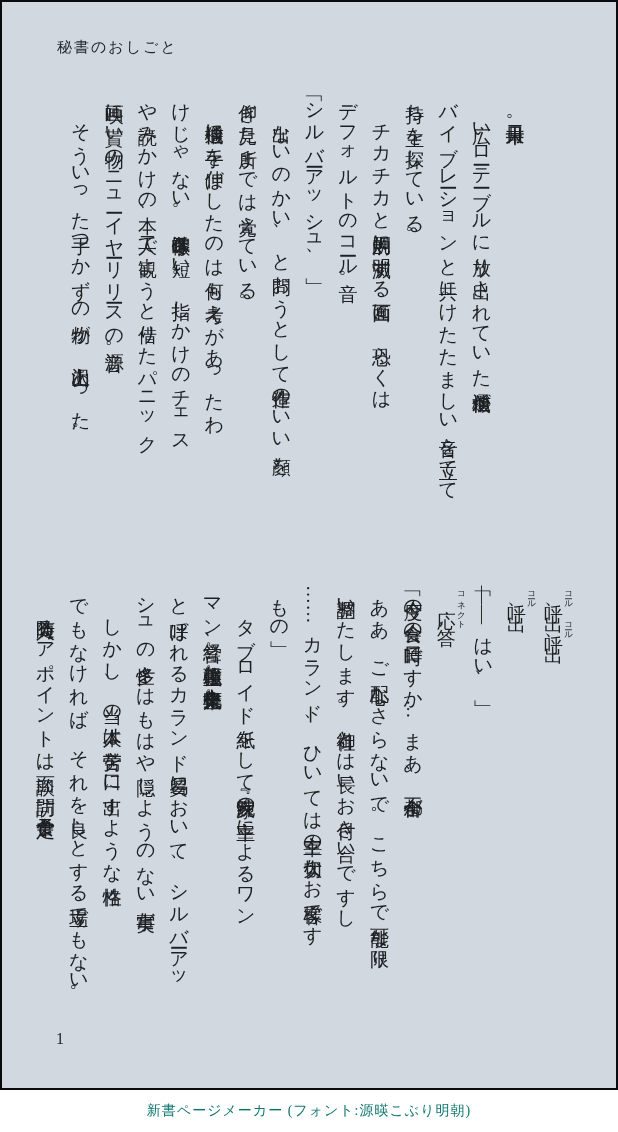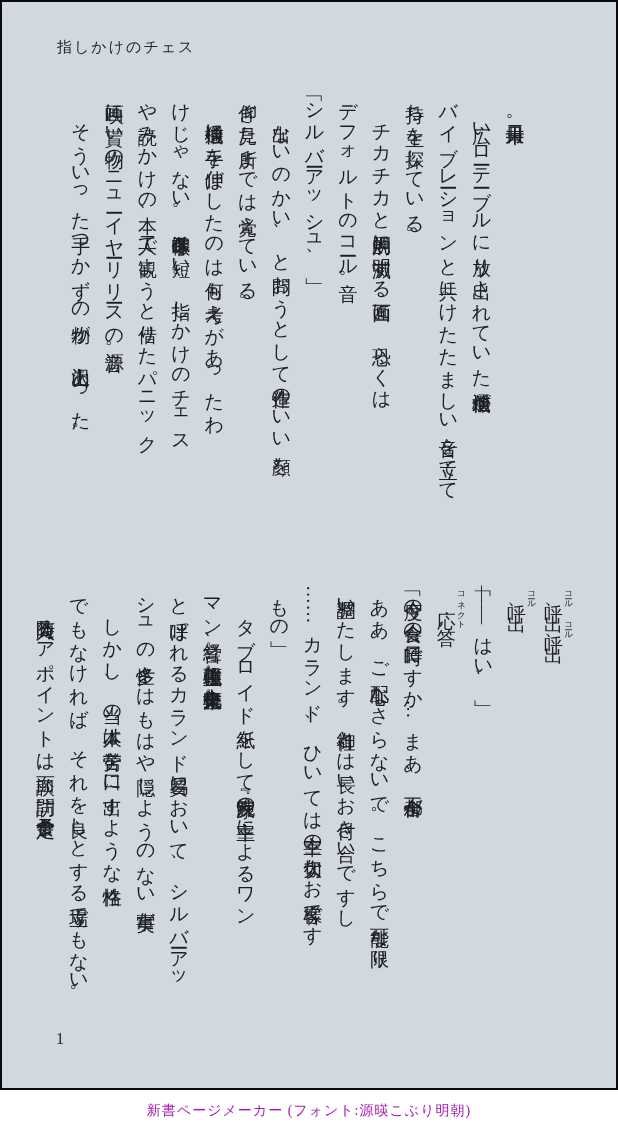--- a/index.html
+++ b/index.html
@@ -31,28 +31,28 @@
   ruby rt{font-size:8.5px;letter-spacing:0;color:#1d2023;}
   .page-number{
     position:absolute;left:54px;top:1028px;
     font-size:16px;color:#23262a;
   }
   .footer-bar{
     position:absolute;left:0;bottom:0;width:618px;height:42px;
     background:#ffffff;display:flex;align-items:center;justify-content:center;
   }
   .footer-caption{
-    font-size:14px;letter-spacing:1px;color:#a21caf;
+    font-size:14px;letter-spacing:1px;color:#0f766e;
   }
 </style>
 </head>
 <body>
 
 <div class="page-frame">
-  <div class="running-header">指しかけのチェス</div>
+  <div class="running-header">秘書のおしごと</div>
 
   <div class="text-block upper-block">
       <div class="col indent">十二月末日。</div>
       <div class="col indent">広いローテーブルに放り出されていた通信機が、</div>
       <div class="col">バイブレーションと共にけたたましい音を立てて</div>
       <div class="col">持ち主を探している。</div>
       <div class="col indent">チカチカと規則的に明滅する画面に、恐らくは</div>
       <div class="col">デフォルトのコール音。</div>
       <div class="col">「シルバーアッシュ、」</div>
       <div class="col indent">出ないのかい、と問おうとして造作のいい顔を</div>

